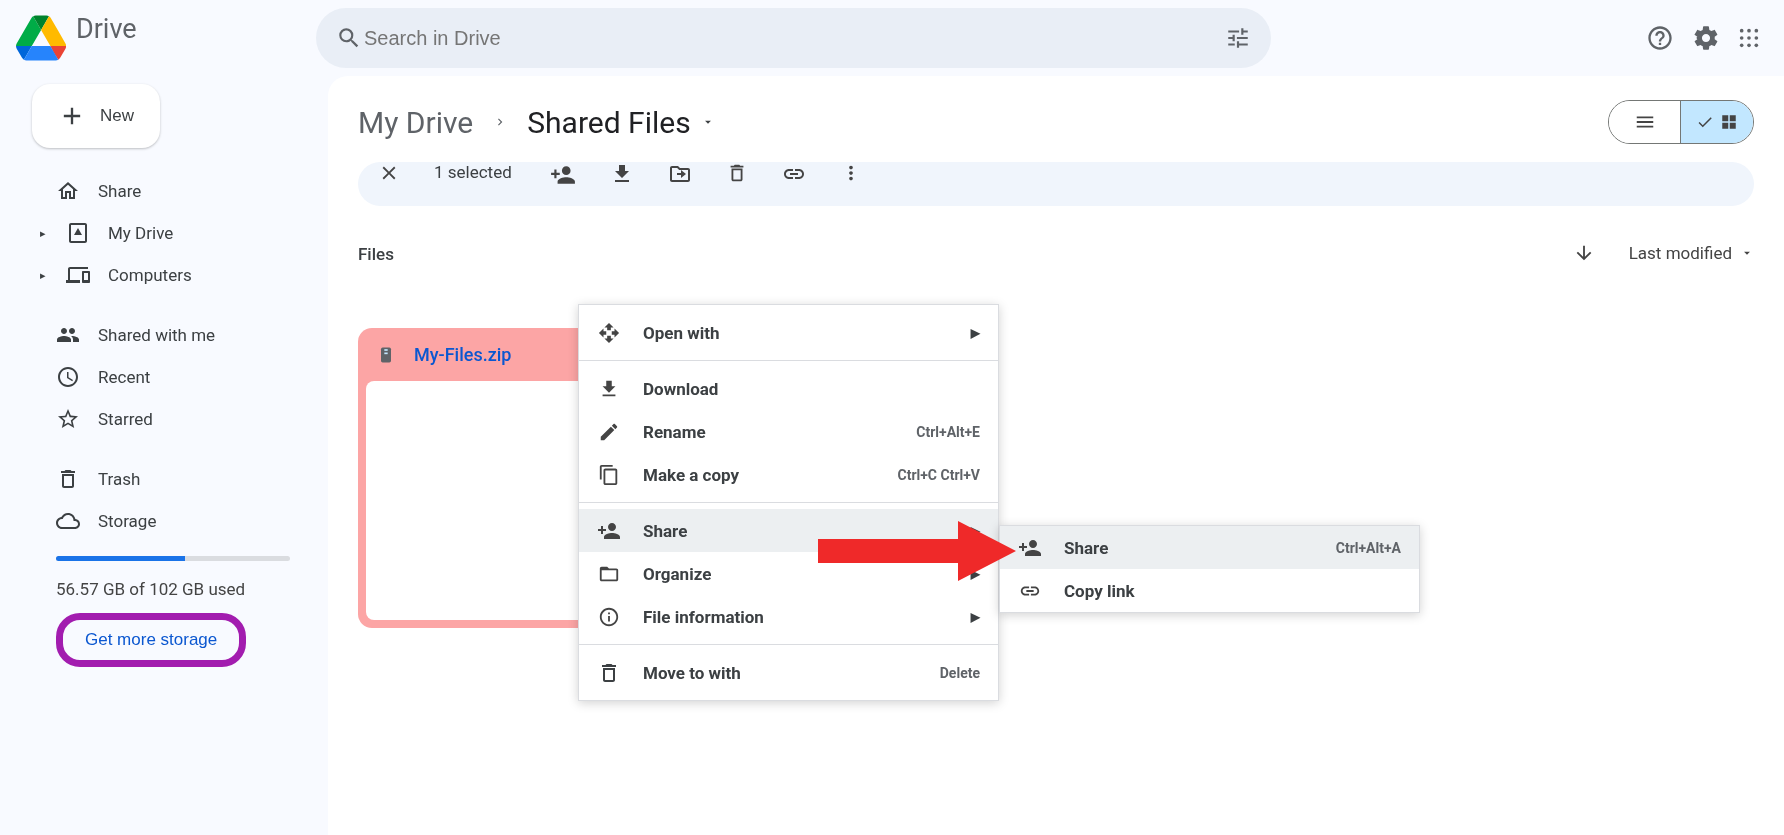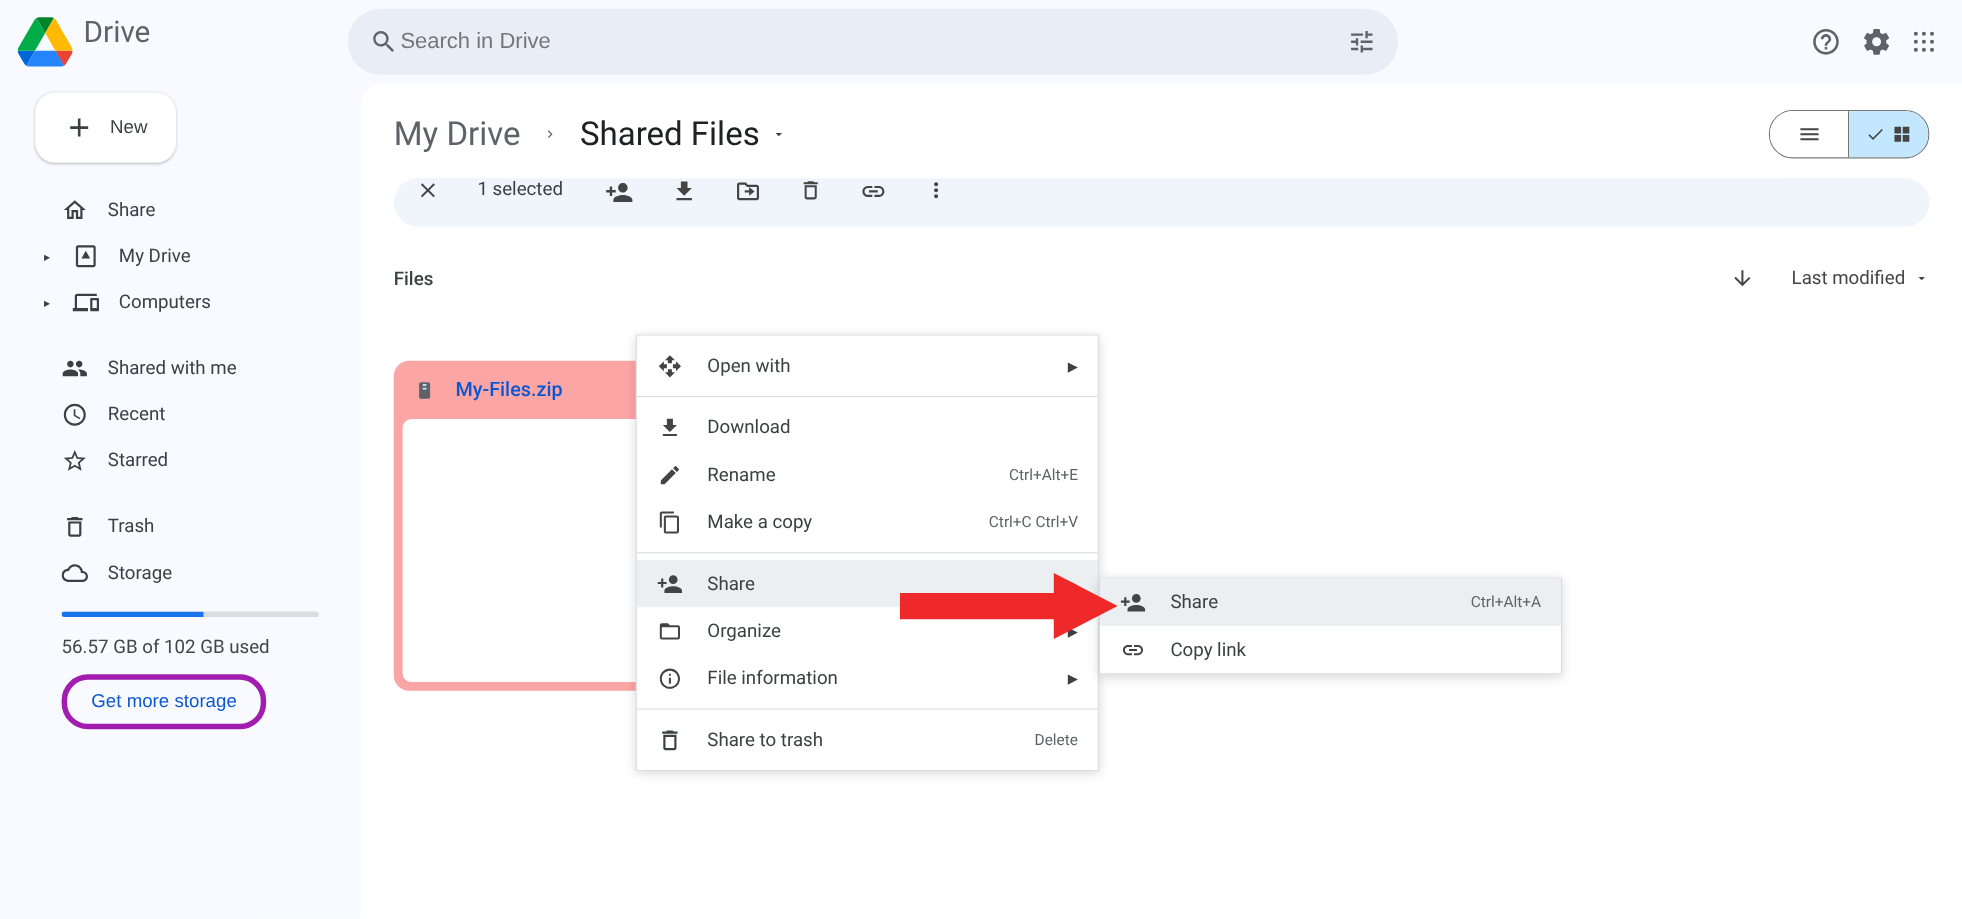--- a/index.html
+++ b/index.html
@@ -116,21 +116,21 @@
   background: #1a73e8;
 }
 .storage-text {
   margin: 18px 0 14px 24px;
   font-size: 17px;
   color: #444;
 }
 .get-storage {
   margin-left: 24px;
   padding: 10px 22px;
-  border: 5px solid #a21caf;
+  border: 7px solid #a21caf;
   background: #f8faff;
   border-radius: 24px;
   font-size: 17px;
   color: #0b57d0;
   font-weight: 500;
   cursor: pointer;
 }
 
 .content {
   flex: 1;
@@ -250,20 +250,21 @@
 }
 .menu-item {
   display: flex;
   align-items: center;
   height: 43px;
   padding: 0 18px;
   gap: 22px;
   cursor: pointer;
   font-size: 17px;
   color: #3c4043;
+  font-weight: bold;
 }
 .menu-item.highlight { background: #eceff1; }
 .menu-shortcut { margin-left: auto; font-size: 14px; color: #5f6368; }
 .menu-arrow { margin-left: auto; font-size: 12px; color: #3c4043; }
 .menu-sep { height: 1px; background: #dadce0; margin: 6px 0; }
 .menu-item svg { fill: #444; flex-shrink: 0; }
 
 .submenu {
   position: absolute;
   left: 671px;
@@ -566,21 +567,21 @@
           <span>File information</span>
           <span class="menu-arrow">▶</span>
         </div>
         <div class="menu-sep"></div>
         <div class="menu-item">
           <span class="icon">
             <svg width="24" height="24" viewBox="0 0 24 24">
               <path fill="#3c4043" d="M16 9v10H8V9h8m-1.5-6h-5l-1 1H5v2h14V4h-3.5l-1-1zM18 7H6v12c0 1.1.9 2 2 2h8c1.1 0 2-.9 2-2V7z"></path>
             </svg>
           </span>
-          <span>Share to trash</span>
+          <span>Move to with</span>
           <span class="menu-shortcut">Delete</span>
         </div>
       </div>
     <div class="submenu" id="submenu">
         <div class="menu-item highlight">
           <span class="icon">
             <svg width="24" height="24" viewBox="0 0 24 24">
               <path fill="#444" d="M15 12c2.21 0 4-1.79 4-4s-1.79-4-4-4-4 1.79-4 4 1.79 4 4 4zm-9-2V7H4v3H1v2h3v3h2v-3h3v-2H6zm9 4c-2.67 0-8 1.34-8 4v2h16v-2c0-2.66-5.33-4-8-4z"></path>
             </svg>
           </span>

